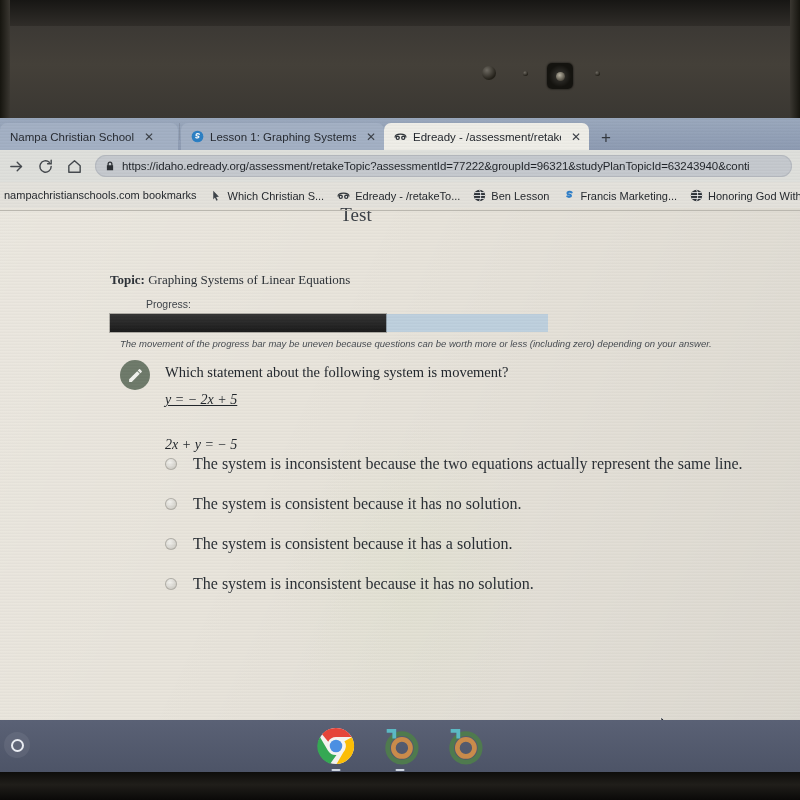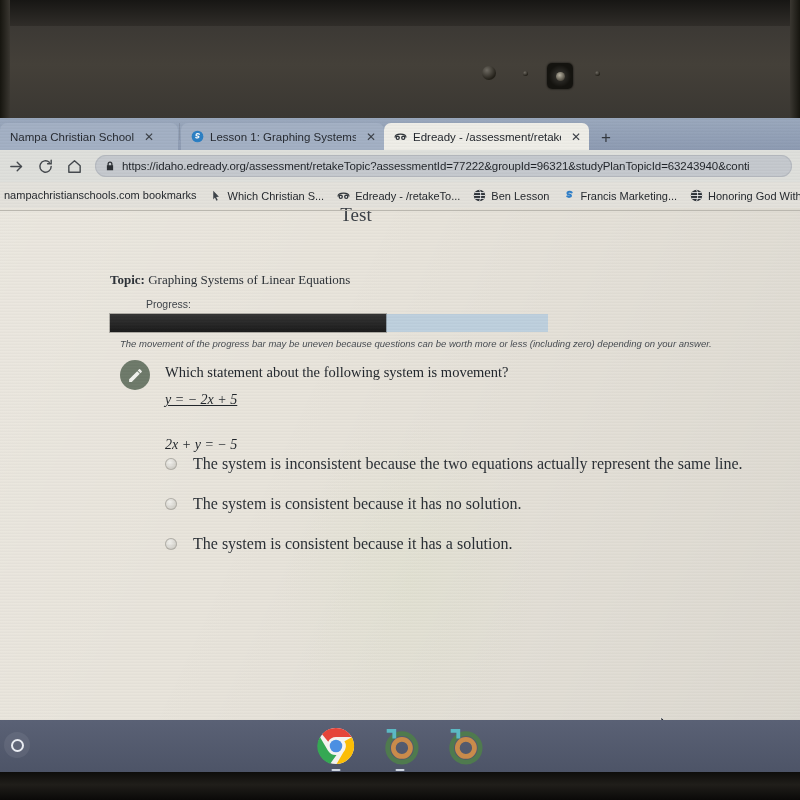--- a/index.html
+++ b/index.html
@@ -357,20 +357,24 @@
           <span class="choice-text">The system is inconsistent because the two equations actually represent the same line.</span>
         </div>
         <div class="choice">
           <span class="radio"></span>
           <span class="choice-text">The system is consistent because it has no solution.</span>
         </div>
         <div class="choice">
           <span class="radio"></span>
           <span class="choice-text">The system is consistent because it has a solution.</span>
         </div>
+        <div class="choice">
+          <span class="radio"></span>
+          <span class="choice-text">The system is inconsistent because it has no solution.</span>
+        </div>
       </div>
 
       <svg class="cursor" viewBox="0 0 13 19">
         <path d="M1 1l10.4 10.6-4.7.2 2.6 5.3-1.9.9-2.6-5.4L1 15.8z" fill="#20242a" stroke="#f0f0ee" stroke-width="0.7"></path>
       </svg>
     </div>
   </div>
 
   <div class="shelf">
     <div class="shelf-launcher">

